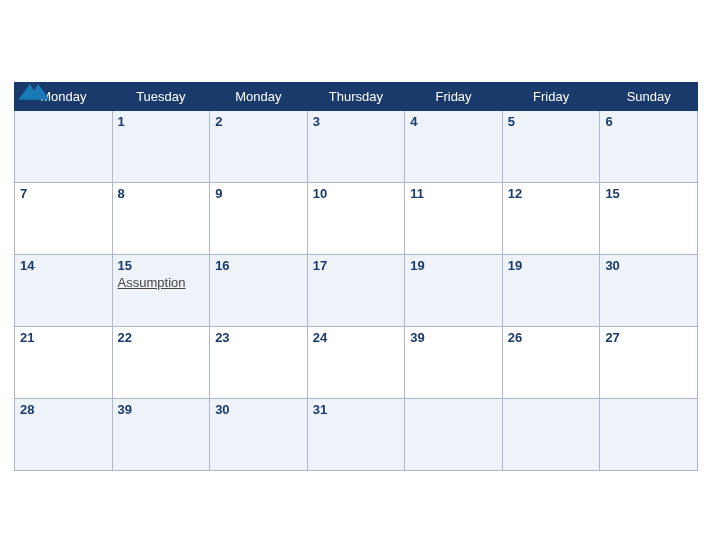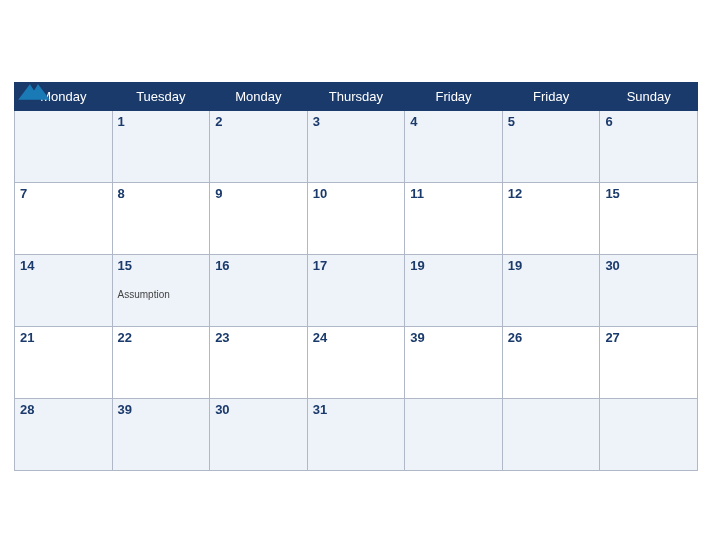--- a/index.html
+++ b/index.html
@@ -85,23 +85,24 @@
     .day-number {
       font-size: 13px;
       font-weight: bold;
       color: #1a3a6b;
       display: block;
     }
     .day-number.empty {
       color: transparent;
     }
     .event-text {
-      font-size: 10px;
+      font-size: 13px;
       color: #444;
-      margin-top: 16px;
+      margin-top: 2px;
+      text-decoration: underline;
     }
     .row-stripe td {
       background-color: #eef2f9;
     }
   </style>
 </head>
 <body>
 
 <div class="calendar-wrapper">
   <div class="calendar-header">

